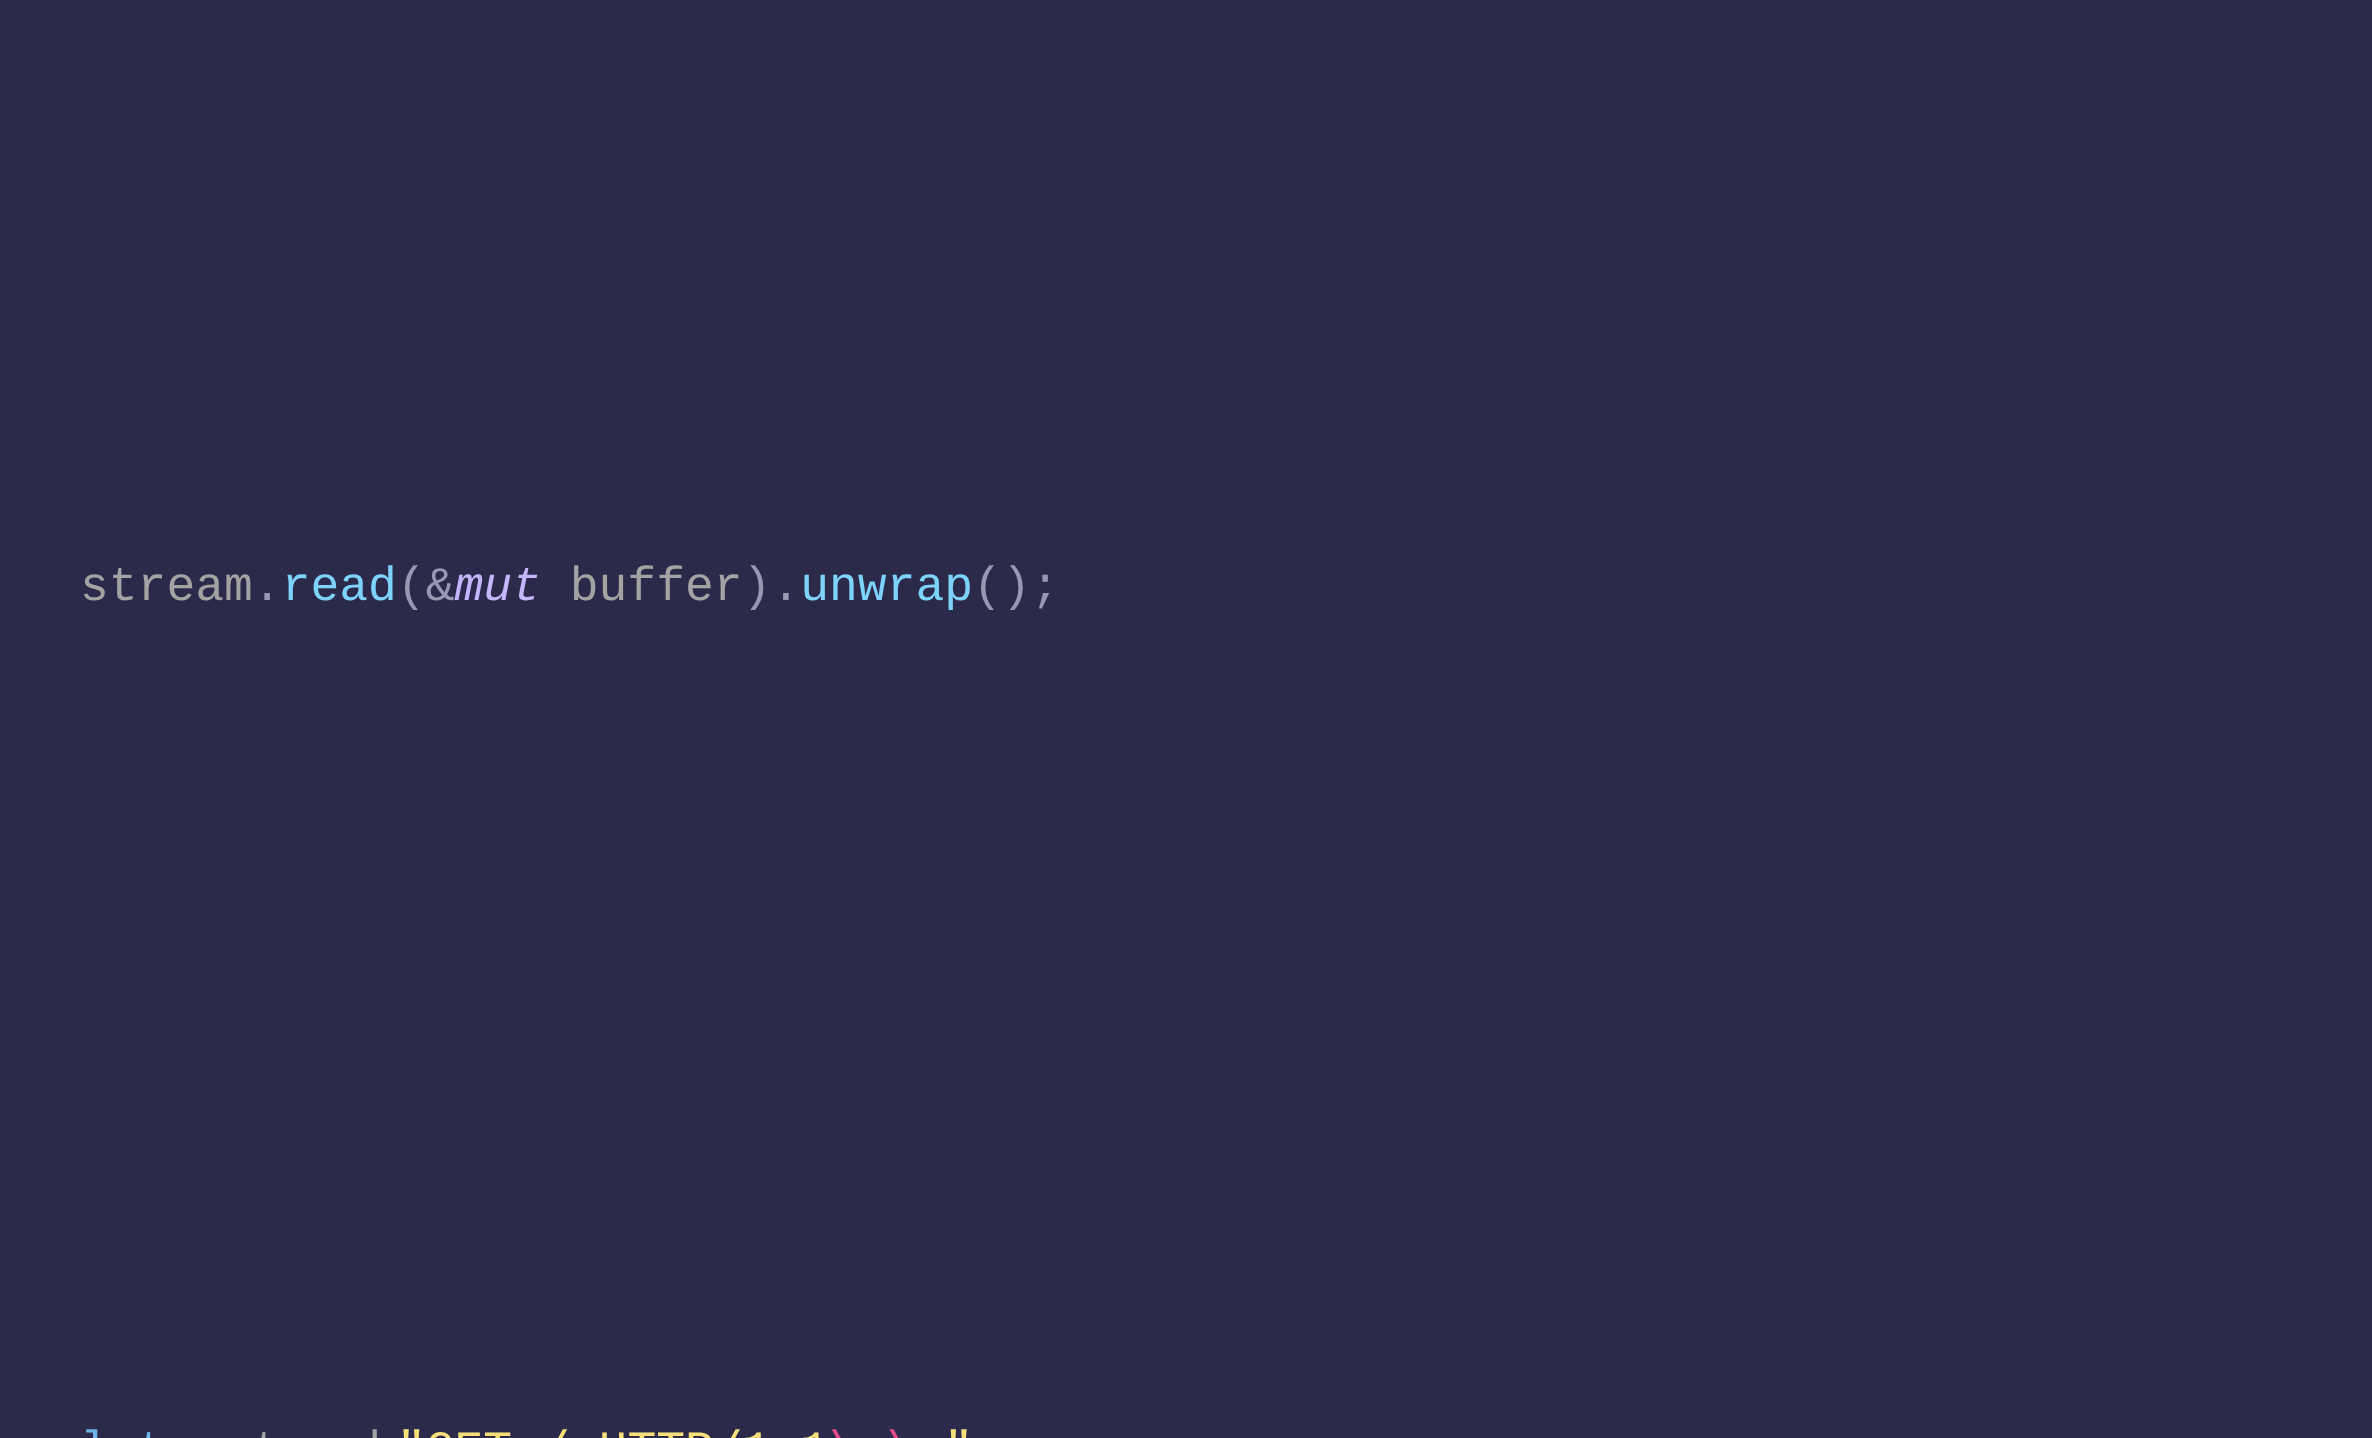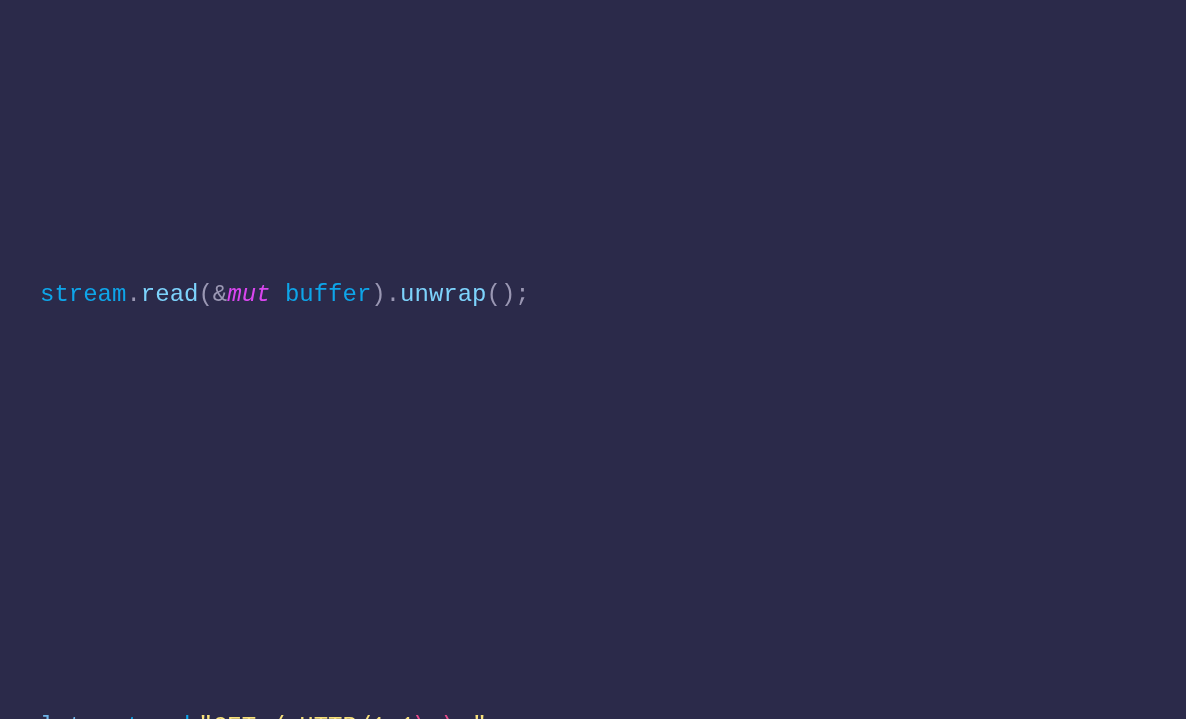--- a/index.html
+++ b/index.html
@@ -16,25 +16,25 @@
   .editor {
     padding: 14px 0 14px 40px;
     white-space: pre;
     position: relative;
   }
   .line { display: block; height: 43.2px; position: relative; }
   .code { position: relative; z-index: 1; }
 
   
   .kw   { color: #6fb4e8; }        
-  .ident{ color: #0ea5e9; }
+  .ident{ color: #a3a3a3; }
   .punc { color: #9a97b3; }
   .fn   { color: #7dd3fc; }        
   .amp  { color: #9a97b3; }
-  .mut  { color: #d946ef; font-style: italic; }
+  .mut  { color: #c4b5fd; font-style: italic; }
   .op   { color: #9a97b3; }
   .str  { color: #f7e07a; }
   .esc  { color: #e64c8a; }
 </style>
 </head>
 <body>
 
 <div class="editor">
   <div class="code">
 

